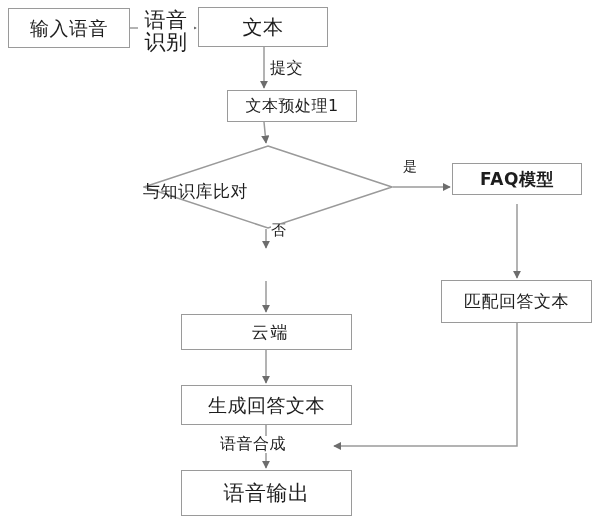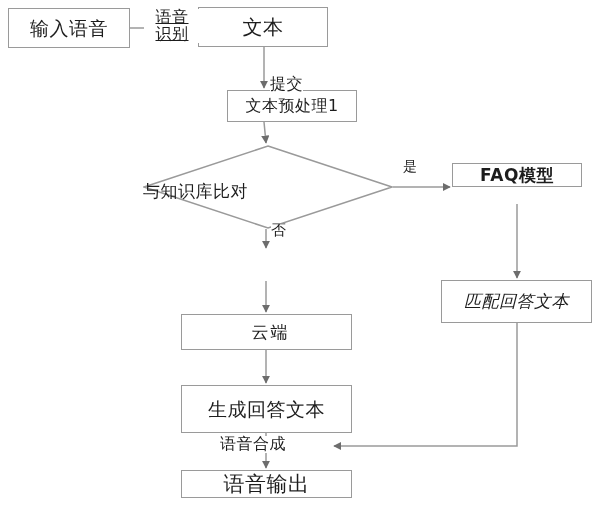--- a/index.html
+++ b/index.html
@@ -122,47 +122,47 @@
 
   <div class="diamond-wrap" style="left:143px; top:145px; width:250px; height:84px;">
     <svg width="250" height="84" viewBox="0 0 250 84" xmlns="http://www.w3.org/2000/svg">
       <polygon points="125,1 249,42 125,83 1,42" fill="#ffffff" stroke="#9a9a9a" stroke-width="1.5"></polygon>
     </svg>
     <div class="diamond-label">
       <span style="font-size:17px;">与知识库比对</span>
     </div>
   </div>
 
-  <div class="node" style="left:452px; top:163px; width:130px; height:24px;">
+  <div class="node" style="left:452px; top:163px; width:130px; height:32px;">
     <span class="node-label" style="font-size:17px; font-weight:600;">FAQ模型</span>
   </div>
 
 
   <div class="node" style="left:441px; top:280px; width:151px; height:43px;">
-    <span class="node-label" style="font-size:17px;font-style:italic;">匹配回答文本</span>
+    <span class="node-label" style="font-size:17px;">匹配回答文本</span>
   </div>
 
   <div class="node" style="left:181px; top:314px; width:171px; height:36px;padding-left:8px;">
     <span class="node-label" style="font-size:17px; letter-spacing:2px;">云端</span>
   </div>
 
-  <div class="node" style="left:181px; top:385px; width:171px; height:48px;">
+  <div class="node" style="left:181px; top:385px; width:171px; height:40px;">
     <span class="node-label" style="font-size:19px;">生成回答文本</span>
   </div>
 
-  <div class="node" style="left:181px; top:470px; width:171px; height:28px;">
+  <div class="node" style="left:181px; top:470px; width:171px; height:46px;">
     <span class="node-label" style="font-size:21px;">语音输出</span>
   </div>
 
-  <div class="edge-label" style="left:144px; top:9px; font-size:16px; width:56px;text-decoration:underline;">
+  <div class="edge-label" style="left:138px; top:9px; font-size:21px; width:56px;">
     <div>语音</div>
     <div>识别</div>
   </div>
 
-  <div class="edge-label" style="left:270px; top:60px; font-size:16px;margin-top:16px;">提交</div>
+  <div class="edge-label" style="left:270px; top:60px; font-size:16px;">提交</div>
 
   <div class="edge-label" style="left:403px; top:159px; font-size:14px;">是</div>
 
   <div class="edge-label" style="left:271px; top:223px; font-size:15px;">否</div>
 
   <div class="edge-label" style="left:220px; top:436px; font-size:16px;text-align:center;">语音合成</div>
 
 </div>
 
 </body></html>

